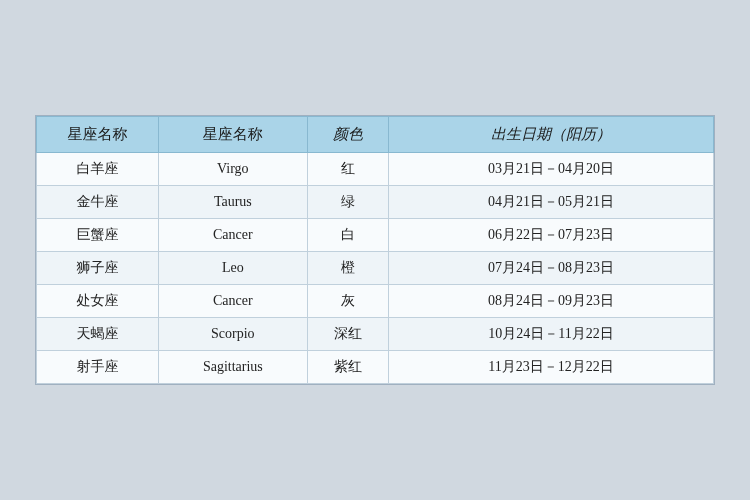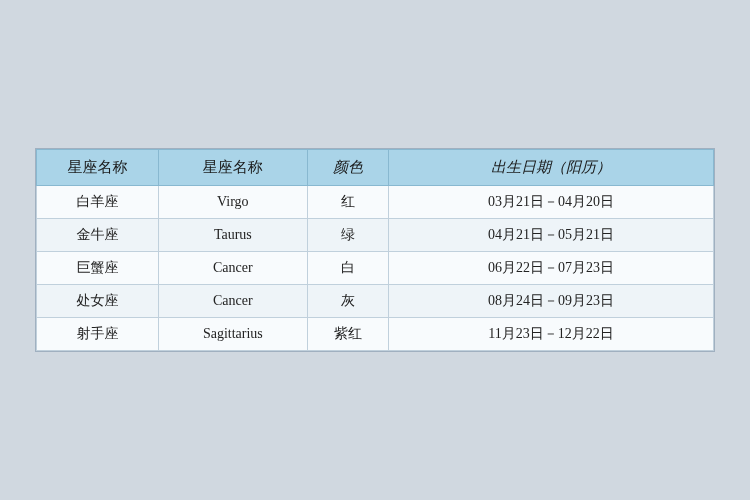--- a/index.html
+++ b/index.html
@@ -91,24 +91,36 @@
           <td>绿</td>
           <td>04月21日－05月21日</td>
         </tr>
         <tr>
           <td>巨蟹座</td>
           <td>Cancer</td>
           <td>白</td>
           <td>06月22日－07月23日</td>
         </tr>
         <tr>
+          <td>狮子座</td>
+          <td>Leo</td>
+          <td>橙</td>
+          <td>07月24日－08月23日</td>
+        </tr>
+        <tr>
           <td>处女座</td>
           <td>Cancer</td>
           <td>灰</td>
           <td>08月24日－09月23日</td>
+        </tr>
+        <tr>
+          <td>天蝎座</td>
+          <td>Scorpio</td>
+          <td>深红</td>
+          <td>10月24日－11月22日</td>
         </tr>
         <tr>
           <td>射手座</td>
           <td>Sagittarius</td>
           <td>紫红</td>
           <td>11月23日－12月22日</td>
         </tr>
       </tbody>
   </table>
 </div>

